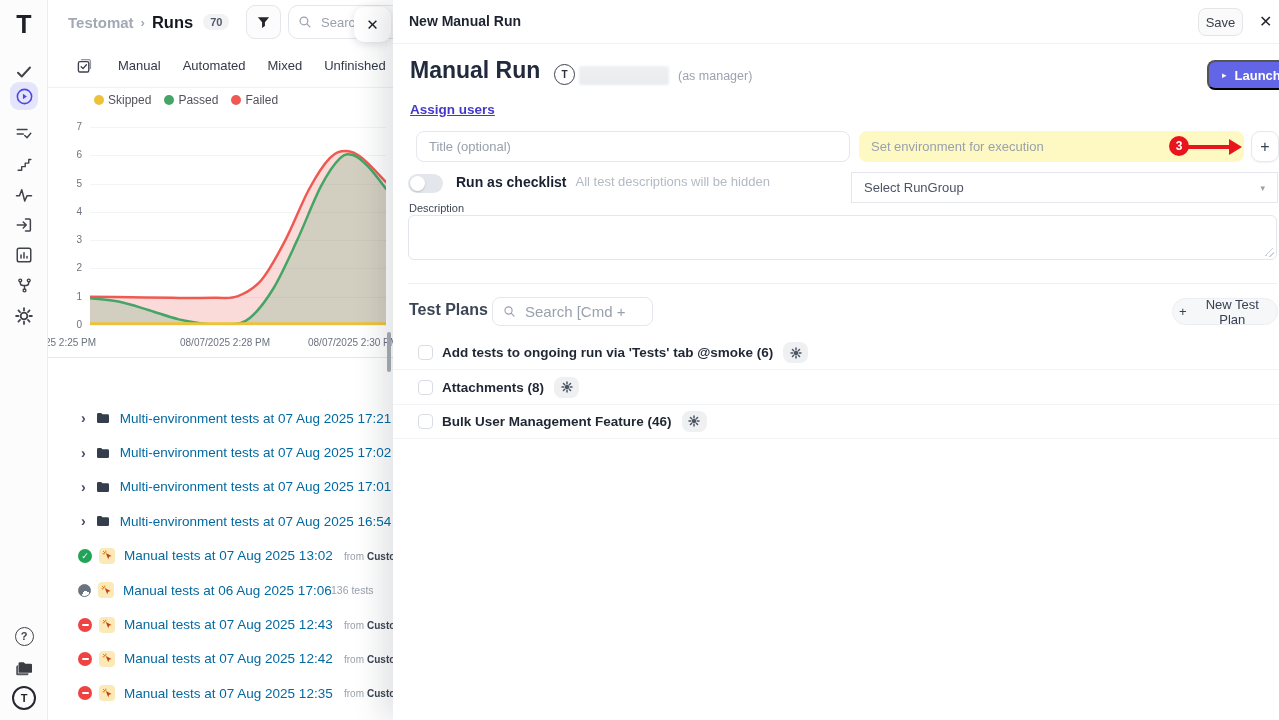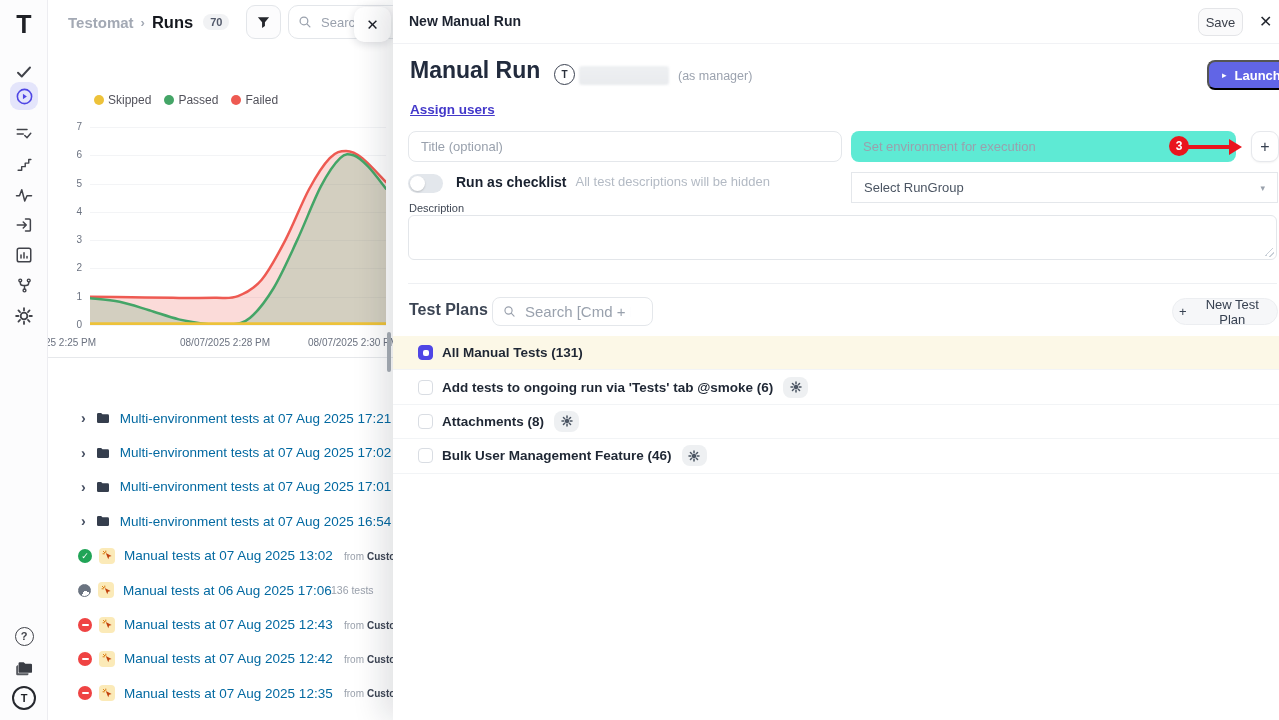--- a/index.html
+++ b/index.html
@@ -71,24 +71,24 @@
 
   #dw-heading{position:absolute;left:17px;top:57px;font-size:23px;font-weight:700;color:#222b3d;}
   #owner-avatar{position:absolute;left:161px;top:64px;width:21px;height:21px;border:1.7px solid #3a4150;border-radius:50%;display:flex;align-items:center;justify-content:center;font-size:10px;font-weight:800;color:#2a303c;}
   #redacted-name{position:absolute;left:186px;top:66px;width:90px;height:19px;background:linear-gradient(#eef0f2,#e9ebee);border-radius:3px;filter:blur(1.2px);}
   #manager-note{position:absolute;left:285px;top:69px;font-size:12.5px;color:#9ca3af;}
   #launch-btn{position:absolute;left:814px;top:60px;width:80px;height:30px;background:#6165e6;border-radius:8px;color:#fff;font-size:13px;font-weight:600;display:flex;align-items:center;padding-left:13px;gap:8px;}
   #launch-btn .play{font-size:9px;}
 
   #assign-link{position:absolute;left:17px;top:102px;font-size:13.5px;font-weight:700;color:#4338ca;text-decoration:underline;}
 
-  .text-input{border:1px solid #e4e7eb;border-radius:8px;font-size:13px;color:#3c4250;padding:0 12px;outline:none;}
+  .text-input{border:1px solid #e4e7eb;border-radius:8px;font-size:13px;color:#3c4250;padding:0 12px;outline:none;margin-left:8px;}
   .text-input::placeholder{color:#99a1ad;}
   #title-input{position:absolute;left:15px;top:131px;width:434px;height:31px;}
-  #env-input{position:absolute;left:458px;top:131px;width:385px;height:31px;background:#5eead4;border:none;}
+  #env-input{position:absolute;left:458px;top:131px;width:385px;height:31px;background:#fef9c3;border:none;}
   #env-input::placeholder{color:#99a1ad;}
   #annot-badge{position:absolute;left:776px;top:136px;width:20px;height:20px;border-radius:50%;background:#e9151d;color:#fff;font-size:12px;font-weight:700;display:flex;align-items:center;justify-content:center;z-index:3;}
   #annot-shaft{position:absolute;left:795px;top:144.5px;width:43px;height:4px;background:#e9151d;z-index:3;}
   #annot-head{position:absolute;left:836px;top:138.5px;width:0;height:0;border-left:13px solid #e9151d;border-top:8px solid transparent;border-bottom:8px solid transparent;z-index:3;}
   #add-env-btn{position:absolute;left:858px;top:131px;width:28px;height:31px;background:#fff;border:1px solid #e6e8ec;border-radius:9px;box-shadow:0 1px 2px rgba(0,0,0,.05);display:flex;align-items:center;justify-content:center;font-size:16px;color:#374151;}
 
   #checklist-row{position:absolute;left:15px;top:174px;height:30px;display:flex;align-items:flex-start;gap:13px;}
   #checklist-toggle{width:35px;height:19px;background:#e3e7ec;border-radius:10px;position:relative;flex:none;}
   #checklist-toggle i{position:absolute;left:2px;top:2px;width:15px;height:15px;background:#fff;border-radius:50%;box-shadow:0 1px 2px rgba(0,0,0,.18);}
   #checklist-label{font-size:14px;font-weight:700;color:#19212f;white-space:nowrap;}
@@ -215,20 +215,33 @@
             <circle cx="8.5" cy="8.5" r="5.5"></circle>
             <path d="M13 13l4 4"></path>
           </svg>
         <input type="text" placeholder="Search" style="">
       </div>
       <div id="search-clear">
         <span>✕</span>
       </div>
     </div>
 
+    <div id="lp-tabs">
+      <span class="tab-select-icon">
+        <svg width="16" height="16" viewBox="0 0 20 20" fill="none" stroke="#3c414c" stroke-width="1.7" stroke-linecap="round" stroke-linejoin="round">
+            <rect x="3" y="4.5" width="13" height="13" rx="2"></rect>
+            <path d="M6.5 11l2.3 2.3L13 8.5"></path>
+            <path d="M7 2h9a2 2 0 0 1 2 2v9" opacity=".55"></path>
+          </svg>
+      </span>
+      <span class="lp-tab">Manual</span>
+      <span class="lp-tab">Automated</span>
+      <span class="lp-tab">Mixed</span>
+      <span class="lp-tab">Unfinished</span>
+    </div>
 
     <div id="legend">
       <span class="legend-item">
           <i class="legend-dot" style="background: rgb(237, 194, 58);"></i>
           <span class="legend-label">Skipped</span>
         </span>
       <span class="legend-item">
           <i class="legend-dot" style="background: rgb(68, 165, 103);"></i>
           <span class="legend-label">Passed</span>
         </span>
@@ -424,26 +437,20 @@
           <path d="M13 13l4 4"></path>
         </svg>
       <input type="text" placeholder="Search [Cmd + K]" style="">
     </div>
     <button id="new-plan-btn">
       <span>+</span>
       <span>New Test Plan</span>
     </button>
 
     <div id="plan-list">
-      <div class="plan-row highlight">
-        <span class="plan-check checked">
-            <i></i>
-          </span>
-        <span class="plan-label">All Manual Tests (131)</span>
-      </div>
       <div class="plan-row">
         <span class="plan-check"></span>
         <span class="plan-label">Add tests to ongoing run via 'Tests' tab @smoke (6)</span>
         <span class="gear-btn">
             <svg width="12" height="12" viewBox="0 0 24 24" fill="none" stroke="#4b5563" stroke-width="3" stroke-linecap="round">
               <circle cx="12" cy="12" r="4.5" fill="#4b5563" stroke="none"></circle>
               <path d="M12 2v3.5M12 18.5V22M2 12h3.5M18.5 12H22M4.9 4.9l2.5 2.5M16.6 16.6l2.5 2.5M19.1 4.9l-2.5 2.5M7.4 16.6l-2.5 2.5"></path>
             </svg>
           </span>
       </div>

